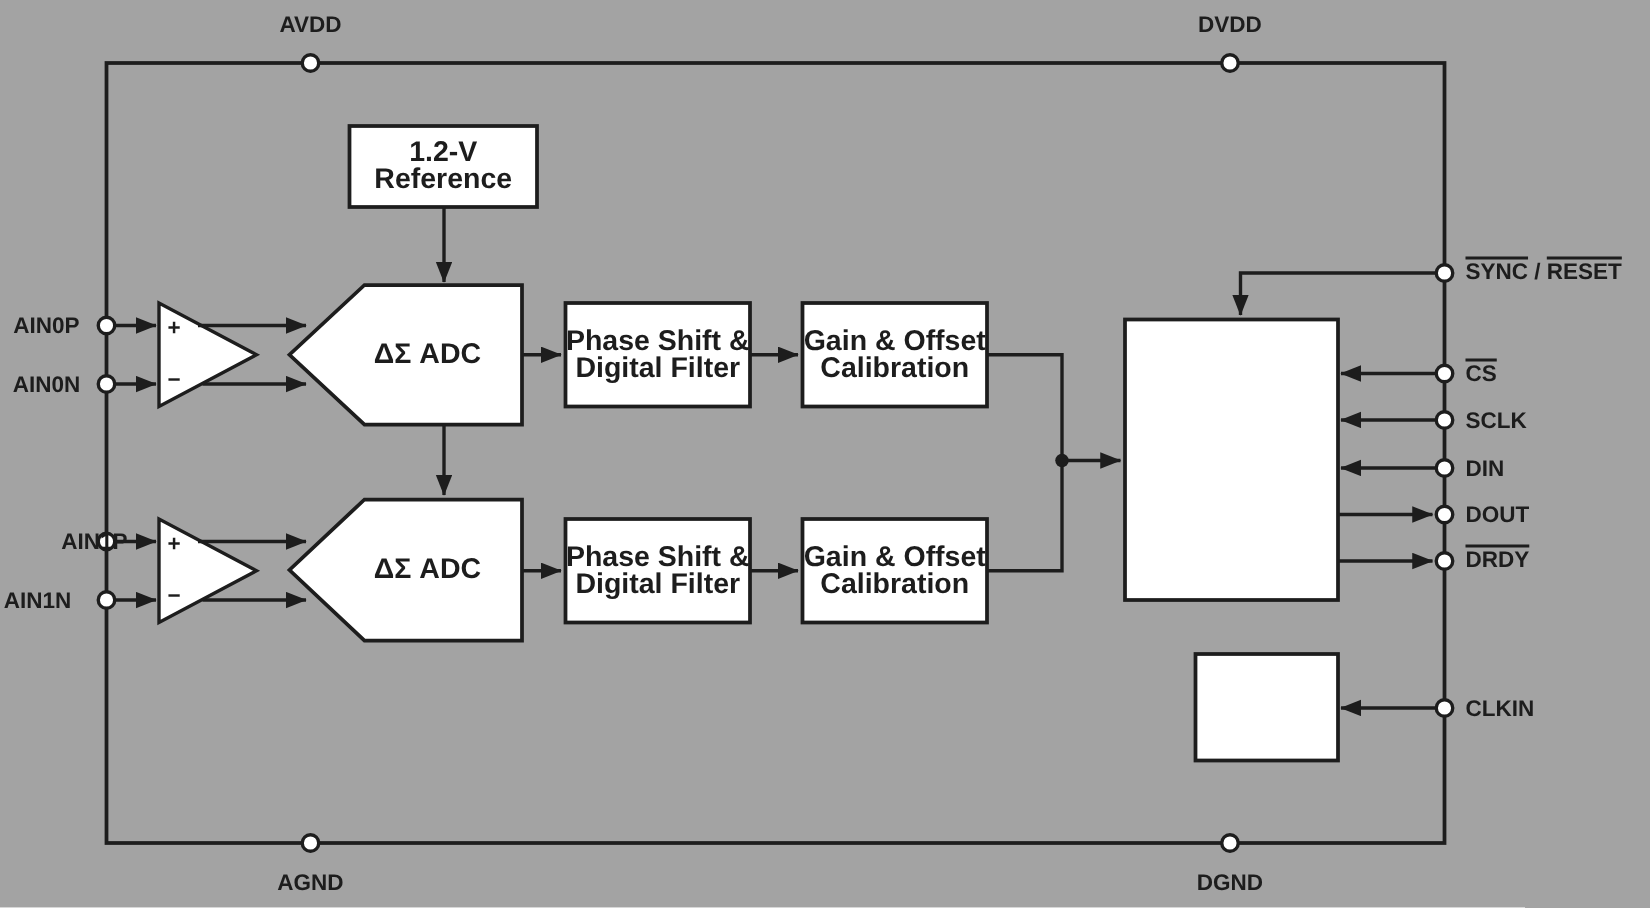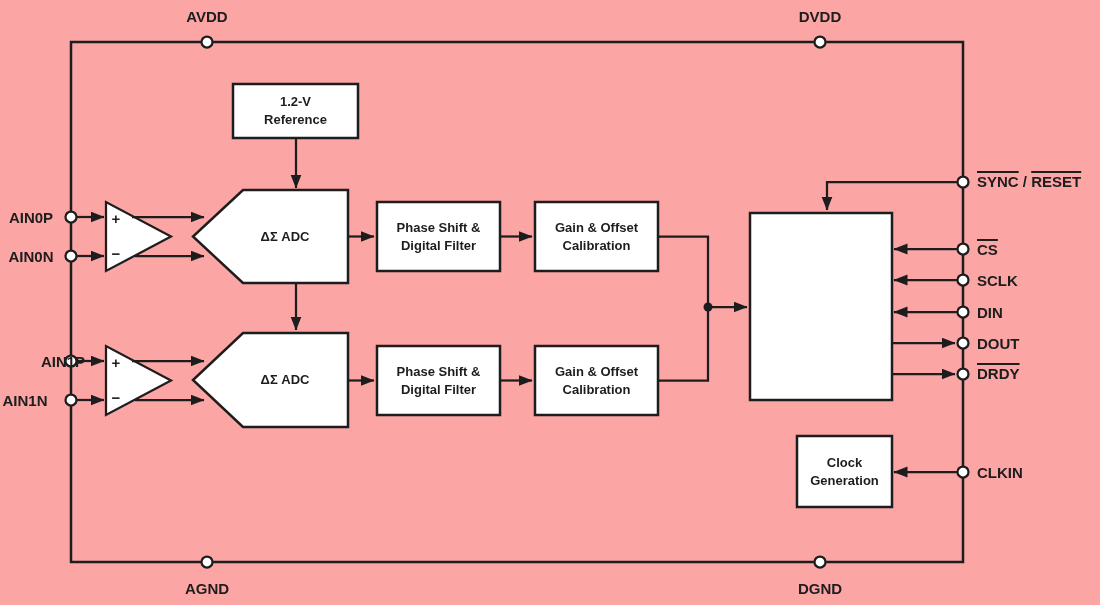--- a/index.html
+++ b/index.html
@@ -1,28 +1,28 @@
 <!DOCTYPE html>
 <html><head>
 <meta charset="utf-8">
 <style>
   html,body { margin:0; padding:0; background:#ffffff; }
   .stage {
-    position:relative; width:1100px; height:605px; background:#fca5a5;
+    position:relative; width:1100px; height:605px; background:#a3a3a3;
     font-family:"Liberation Sans", sans-serif; font-weight:bold; color:#1d1d1d;
     overflow:hidden;
   }
   .stage svg { position:absolute; left:0; top:0; }
   .lbl { position:absolute; font-size:15px; line-height:19px; white-space:nowrap; }
   .tc { text-align:center; }
   .tr { text-align:center; }
   .blk {
     position:absolute; display:flex; flex-direction:column;
     align-items:center; justify-content:center; text-align:center;
-    font-size:13px; line-height:18px;
+    font-size:19px; line-height:18px;
   }
   .ovl { text-decoration:overline; text-decoration-thickness:1.5px;margin-top:25px; }
   .sign { position:absolute; width:14px; font-size:15px; line-height:16px; text-align:center; }
 </style>
 </head>
 <body>
 
 <div class="stage">
 
   <svg width="1100" height="605" viewBox="0 0 1100 605">
@@ -153,18 +153,14 @@
   <div class="blk" style="left:535px; top:202px; width:123px; height:69px;">
     <span>Gain &amp; Offset</span>
     <span>Calibration</span>
   </div>
   <div class="blk" style="left:535px; top:346px; width:123px; height:69px;">
     <span>Gain &amp; Offset</span>
     <span>Calibration</span>
   </div>
 
 
-  <div class="blk" style="left:797px; top:436px; width:95px; height:71px;">
-    <span>Clock</span>
-    <span>Generation</span>
-  </div>
 
 </div>
 
 </body></html>

